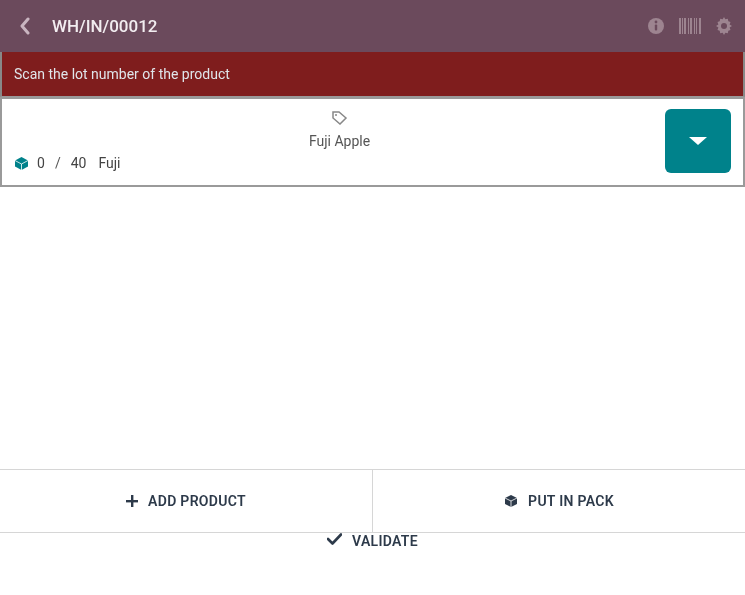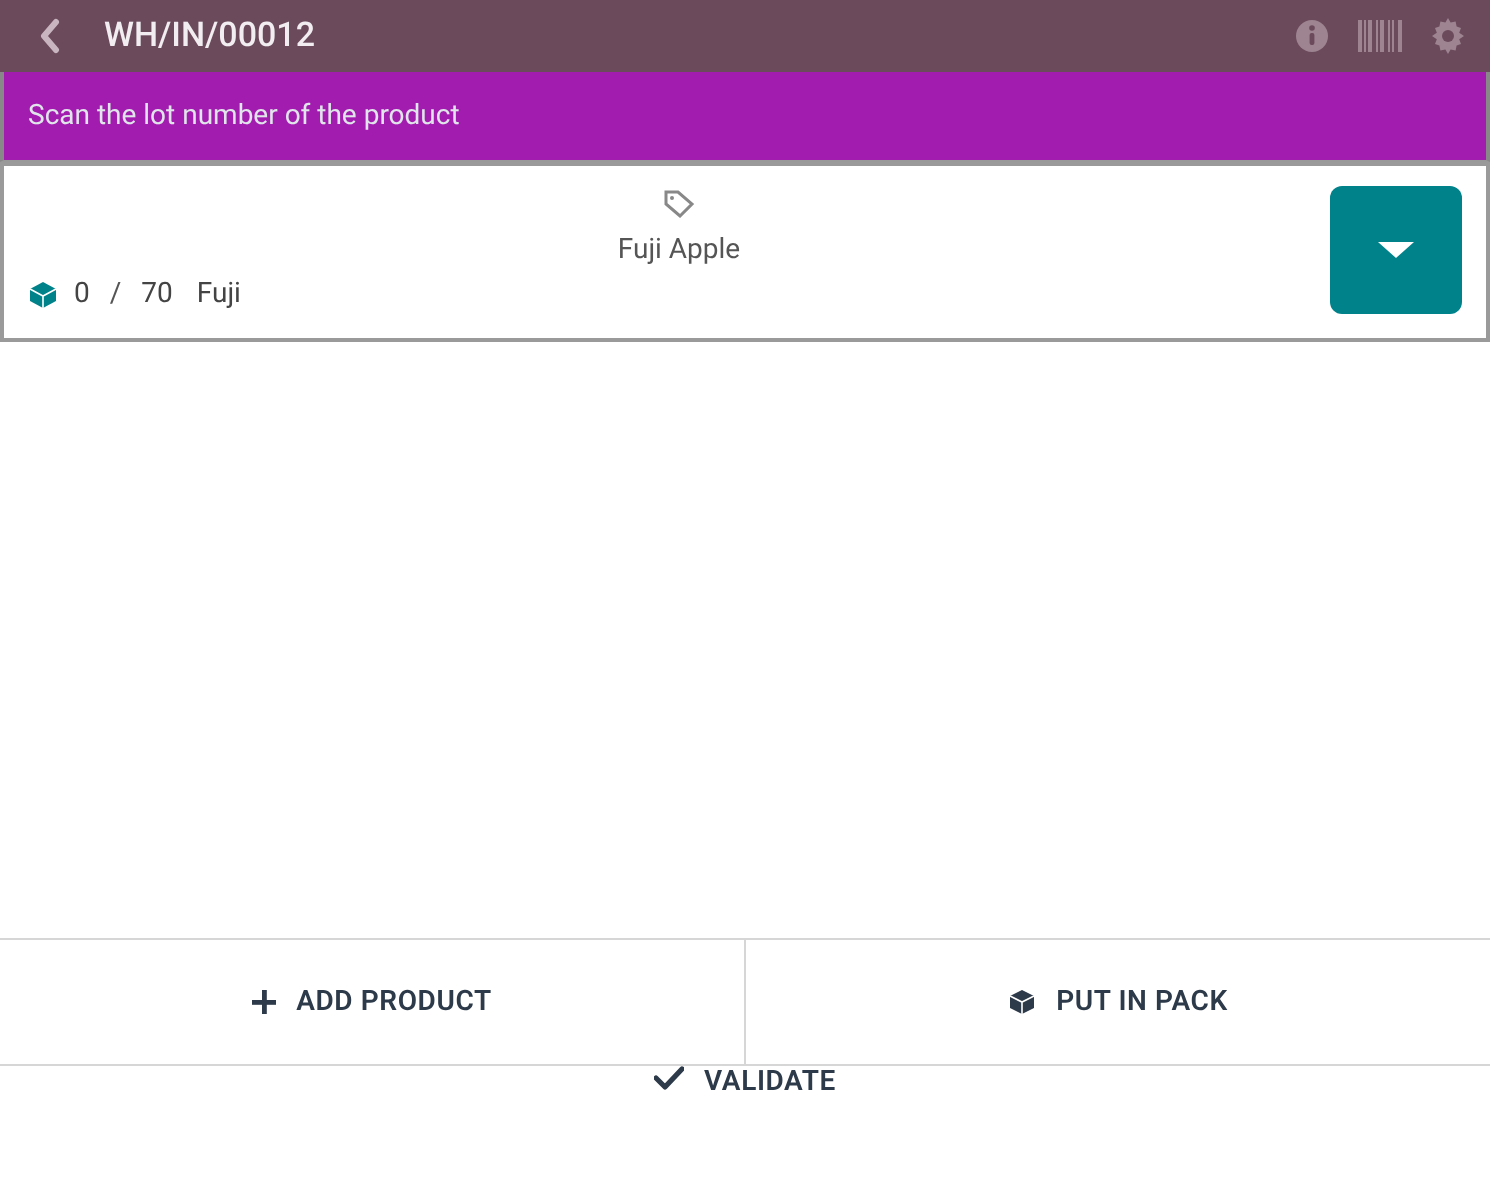--- a/index.html
+++ b/index.html
@@ -5,21 +5,21 @@
   * { box-sizing: border-box; margin: 0; padding: 0; }
   body {
     font-family: -apple-system, BlinkMacSystemFont, "Segoe UI", Roboto, sans-serif;
     background: #fff;
     width: 745px;
     height: 595px;
     overflow: hidden;
     color: #333;
   }
   .topbar {
-    height: 36px;
+    height: 52px;
     background: #6b4a5c;
     display: flex;
     align-items: center;
     padding: 0 12px;
     color: #e8dfe4;
   }
   .topbar .back {
     width: 24px;
     display: flex;
     align-items: center;
@@ -35,21 +35,21 @@
     flex: 1;
   }
   .topbar .right {
     display: flex;
     gap: 14px;
     align-items: center;
     color: #b59dab;
   }
   .topbar .right > * { cursor: pointer; display:flex; align-items:center; }
   .instruction {
-    background: #a21caf;
+    background: #7f1d1d;
     color: #e0e5ea;
     font-size: 14px;
     padding: 14px 12px;
     border-bottom: 1px solid #999;
     border-left: 2px solid #888;
     border-right: 2px solid #888;
   }
   .card {
     border: 2px solid #9a9a9a;
     background: #fff;
@@ -178,21 +178,21 @@
         </svg>
       <span>Fuji Apple</span>
     </div>
     <div class="row2">
       <svg width="15" height="15" viewBox="0 0 15 15">
           <path d="M7.5 1 L14 4.5v6L7.5 14 1 10.5v-6z" fill="#00828b"></path>
           <path d="M1 4.5 L7.5 8 14 4.5 M7.5 8v6" stroke="#fff" stroke-width="0.8" fill="none"></path>
         </svg>
       <span>0</span>
       <span class="slash">/</span>
-      <span>70</span>
+      <span>40</span>
       <span style="margin-left:4px;">Fuji</span>
     </div>
   </div>
   <div class="expand-btn">
     <svg width="22" height="14" viewBox="0 0 22 14">
         <path d="M2 3 L11 11 L20 3 Z" fill="#fff"></path>
       </svg>
   </div>
 </div>
 

